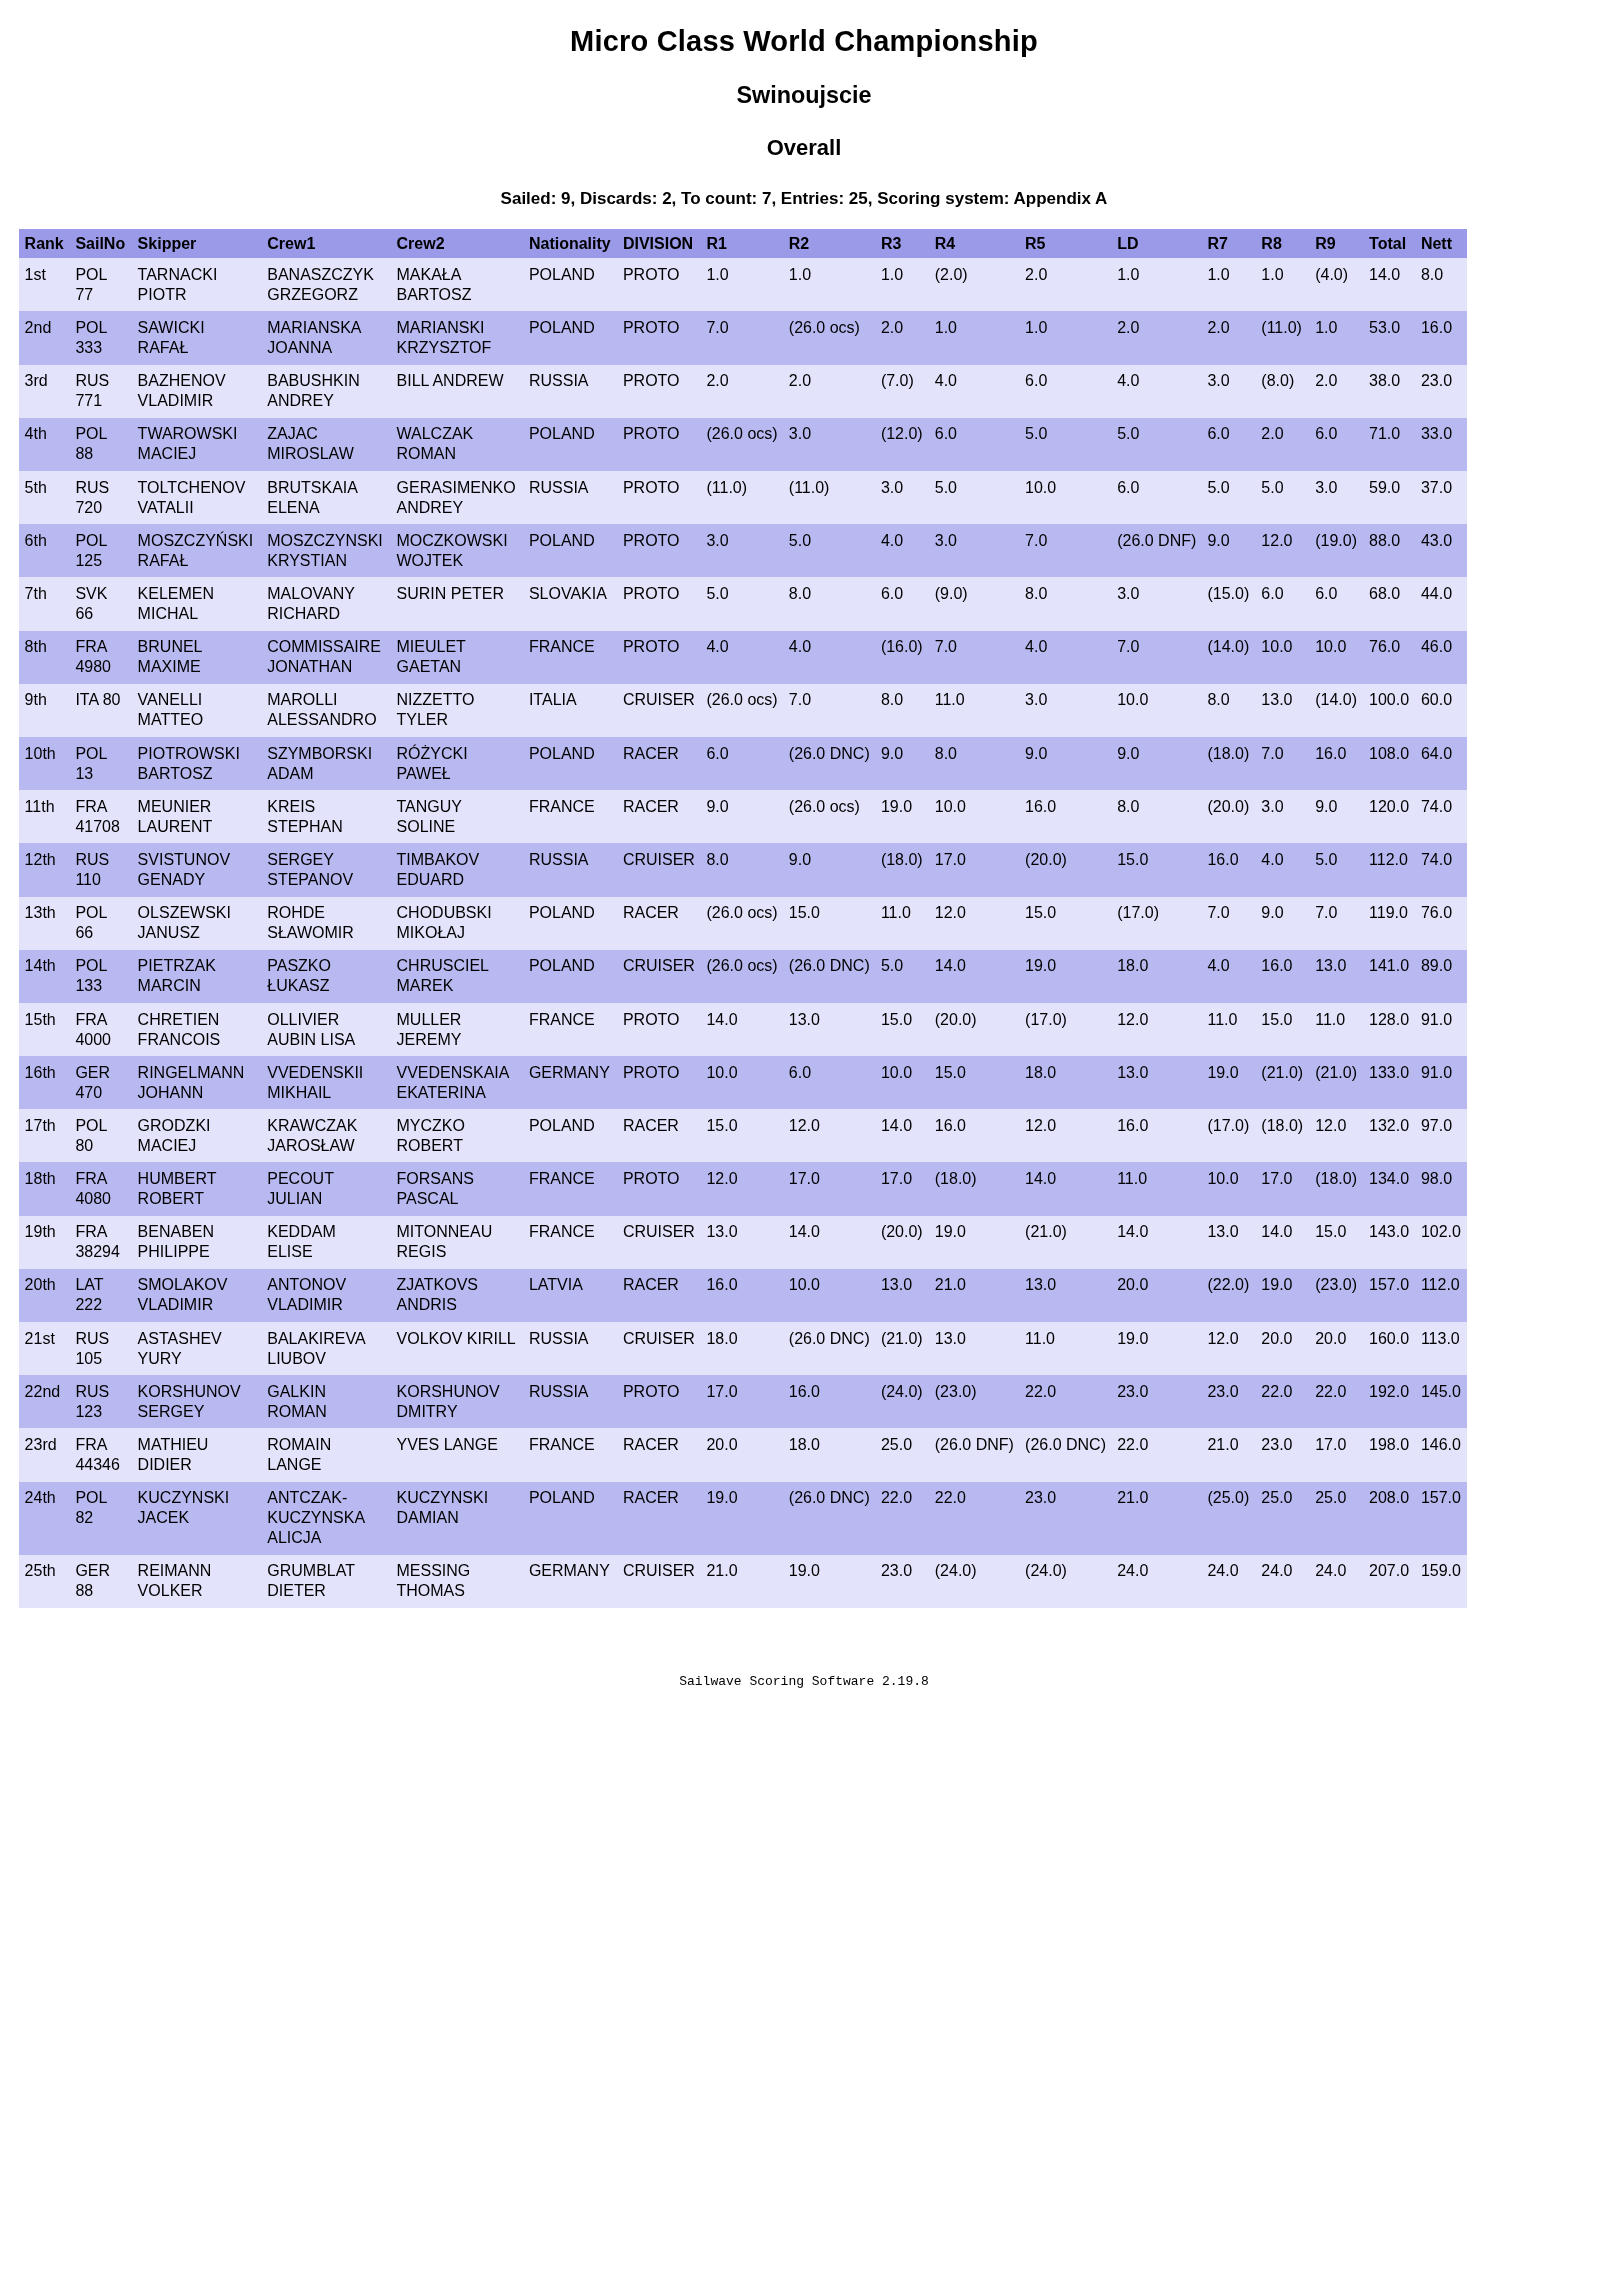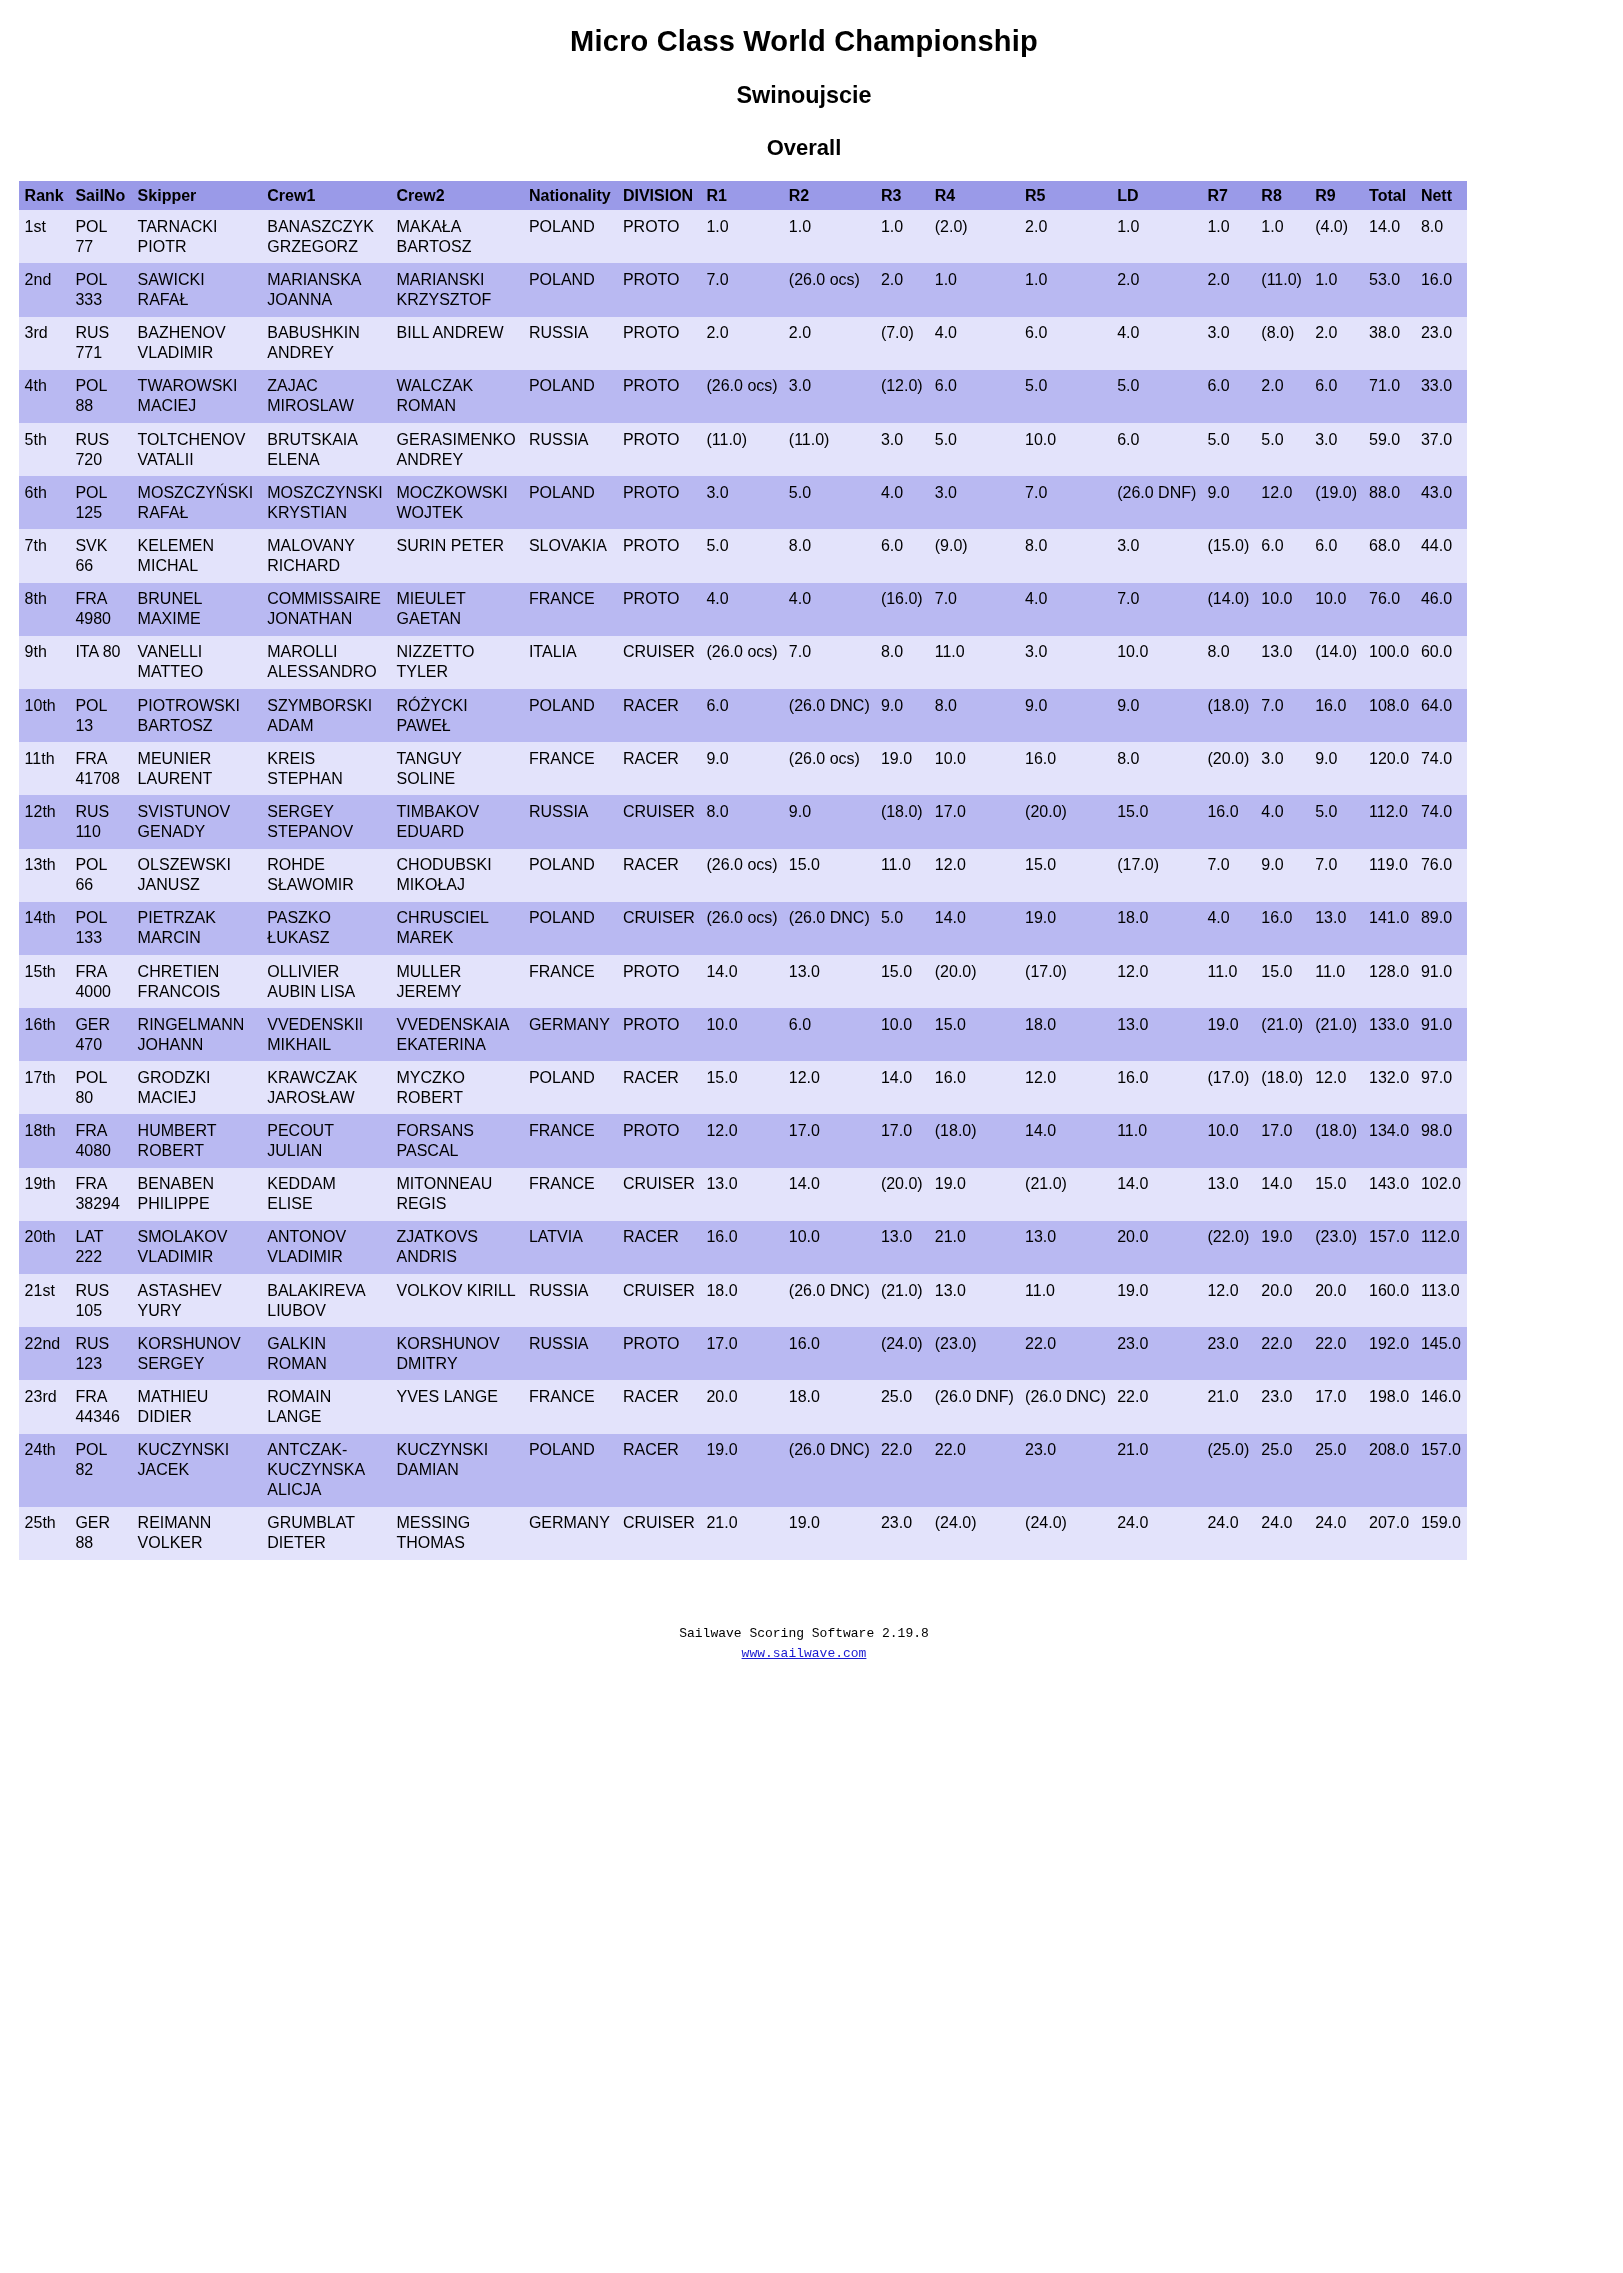--- a/index.html
+++ b/index.html
@@ -102,20 +102,21 @@
   }
 </style>
 </head>
 <body>
 
 <div class="page">
 
   <div class="title">Micro Class World Championship</div>
   <div class="subtitle">Swinoujscie</div>
   <div class="section">Overall</div>
+  <div class="summary">Sailed: 9, Discards: 2, To count: 7, Entries: 25, Scoring system: Appendix A</div>
 
   <div class="table-wrap">
     <table class="results">
       <thead>
         <tr>
           <th class="col-rank">Rank</th>
           <th class="col-sail">SailNo</th>
           <th class="col-skipper">Skipper</th>
           <th class="col-crew">Crew1</th>
           <th class="col-crew">Crew2</th>
@@ -634,19 +635,16 @@
             <td class="col-race num disc">24.0</td>
             <td class="col-total num">207.0</td>
             <td class="col-nett num">159.0</td>
           </tr>
         </tbody>
     </table>
   </div>
 
   <div class="footer">
     <div>Sailwave Scoring Software 2.19.8</div>
-    <div class="footer-line2">
-      <a href="#">www.sailwave.com</a>
-    </div>
   </div>
 
 </div>
 
 
 </body></html>

